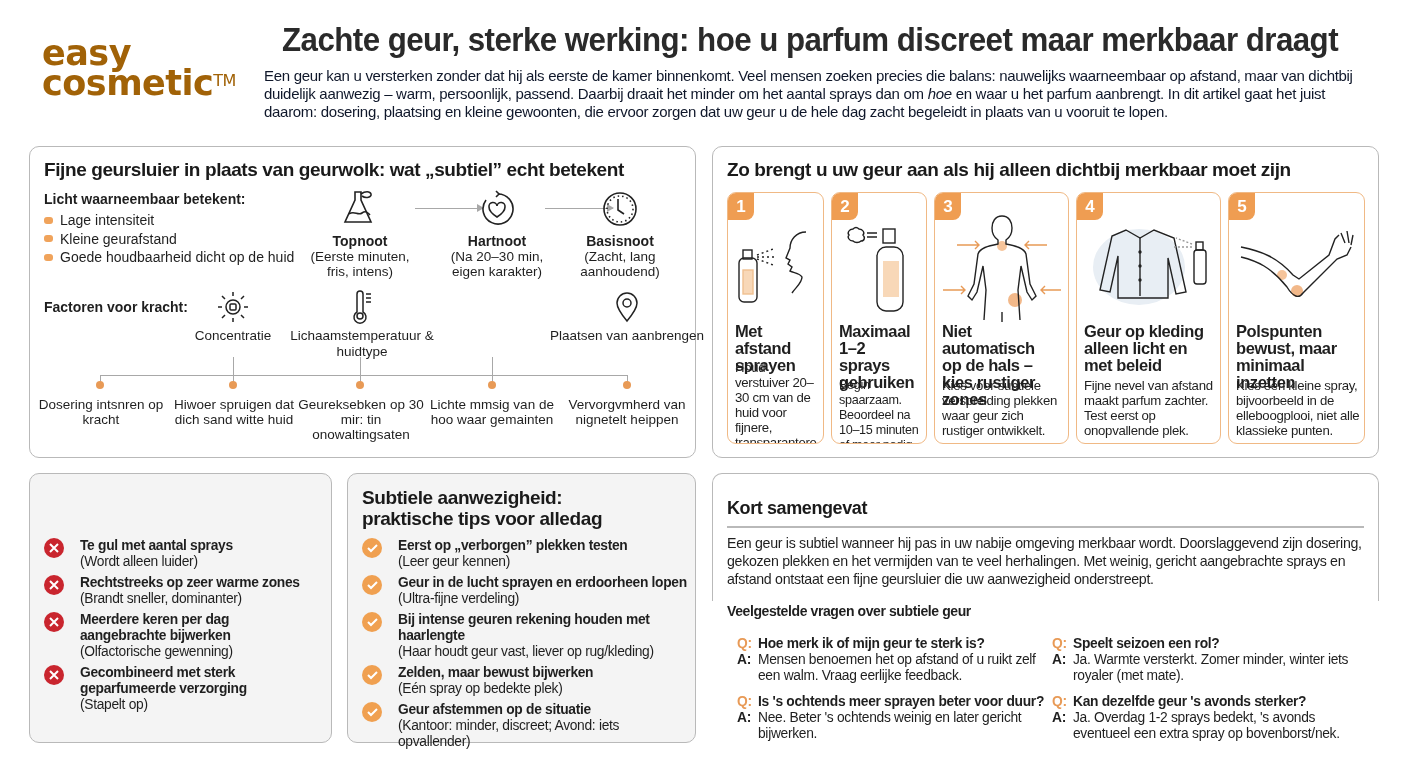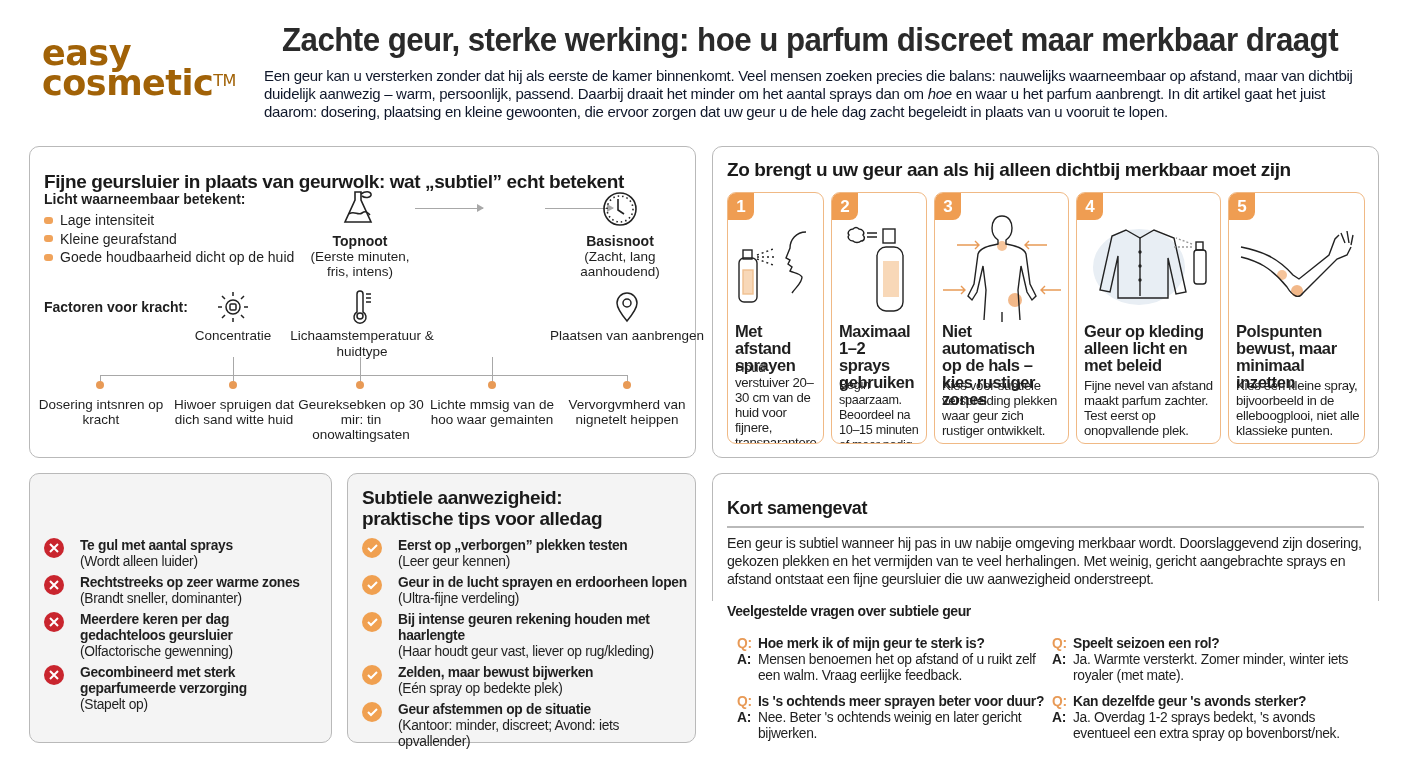--- a/index.html
+++ b/index.html
@@ -12,21 +12,21 @@
   .title { position: absolute; left: 282px; top: 20px; font-size: 34px; font-weight: bold; color: #2a2a2a; letter-spacing: -0.6px; white-space: nowrap; transform: scaleX(0.92); transform-origin: left; }
   .intro { position: absolute; left: 264px; top: 67px; width: 1100px; font-size: 15px; line-height: 18px; color: #0f172a; letter-spacing: -0.3px; }
   .intro i { font-style: italic; }
 
   .panel { position: absolute; border: 1.5px solid #b9b9b9; border-radius: 10px; background: #fff; }
   .panel.gray { background: #f4f4f4; }
   .panel h2 { font-size: 19px; font-weight: bold; color: #1a1a1a; letter-spacing: -0.4px; line-height: 21px; }
 
   
   #p1 { left: 29px; top: 146px; width: 667px; height: 312px; }
-  #p1 h2 { position: absolute; left: 14px; top: 12px; margin-top: 12px; }
+  #p1 h2 { position: absolute; left: 14px; top: 12px; }
   .lw-title { position: absolute; left: 14px; top: 44px; font-size: 14px; font-weight: bold; }
   .lw-list { position: absolute; left: 14px; top: 64px; list-style: none; font-size: 14px; line-height: 18.5px; }
   .lw-list li { display: flex; align-items: center; gap: 7px; }
   .bullet { width: 9px; height: 7px; background: #f0a35b; border-radius: 3px; display: inline-block; }
   .notes { position: absolute; left: 270px; top: 40px; width: 340px; height: 100px; }
   .note { position: absolute; top: 0; width: 120px; text-align: center; font-size: 13.5px; line-height: 15px; }
   .note .ic { height: 44px; display: flex; justify-content: center; align-items: center; }
   .note b { display: block; font-size: 14px; margin-top: 3px; }
   .arrow-line { position: absolute; top: 21px; height: 1px; background: #a8a8a8; }
   .arrow-line::after { content: ""; position: absolute; right: -1px; top: -4px; border: 4px solid transparent; border-left: 7px solid #a8a8a8; border-right: 0; }
@@ -105,20 +105,30 @@
       <div class="ic">
         <svg width="40" height="42" viewBox="0 0 40 42" fill="none" stroke="#222" stroke-width="1.6">
             <path d="M15 4h6v8l10 22H5l10-22z"></path>
             <path d="M9 26c5-4 9 2 13-1s6 0 8 2"></path>
             <path d="M21 6c4-3 9-3 10 0s-5 5-9 2"></path>
           </svg>
       </div>
       <b>Topnoot</b><span>(Eerste minuten, fris, intens)</span>
     </div>
     <div class="arrow-line" style="left:115px;width:68px"></div>
+    <div class="note" style="left:137px">
+      <div class="ic">
+        <svg width="38" height="38" viewBox="0 0 38 38" fill="none" stroke="#222" stroke-width="1.6">
+            <path d="M8 10a15 15 0 1 0 12-6"></path>
+            <path d="M18 1l3 3-3 3"></path>
+            <path d="M19 27s-8-5-8-10a4 4 0 0 1 8-1 4 4 0 0 1 8 1c0 5-8 10-8 10z"></path>
+          </svg>
+      </div>
+      <b>Hartnoot</b><span>(Na 20–30 min, eigen karakter)</span>
+    </div>
     <div class="arrow-line" style="left:245px;width:68px"></div>
     <div class="note" style="left:260px">
       <div class="ic">
         <svg width="38" height="38" viewBox="0 0 38 38" fill="none" stroke="#222" stroke-width="1.6">
             <circle cx="19" cy="19" r="16"></circle>
             <circle cx="19" cy="19" r="13" stroke-dasharray="1.5 3"></circle>
             <path d="M17 9v11l6 4"></path>
           </svg>
       </div>
       <b>Basisnoot</b><span>(Zacht, lang aanhoudend)</span>
@@ -271,21 +281,21 @@
           </svg>
         </span>
         <div><b>Rechtstreeks op zeer warme zones</b><span>(Brandt sneller, dominanter)</span></div>
       </li>
     <li>
         <span class="ico x">
           <svg width="10" height="10" viewBox="0 0 10 10" stroke="#fff" stroke-width="2">
             <path d="M1 1l8 8M9 1L1 9"></path>
           </svg>
         </span>
-        <div style="width:180px"><b>Meerdere keren per dag gedachteloos geursluier</b><span>(Olfactorische gewenning)</span></div>
+        <div style="width:180px"><b>Meerdere keren per dag aangebrachte bijwerken</b><span>(Olfactorische gewenning)</span></div>
       </li>
     <li>
         <span class="ico x">
           <svg width="10" height="10" viewBox="0 0 10 10" stroke="#fff" stroke-width="2">
             <path d="M1 1l8 8M9 1L1 9"></path>
           </svg>
         </span>
         <div style="width:180px"><b>Gecombineerd met sterk geparfumeerde verzorging</b><span>(Stapelt op)</span></div>
       </li>
   </ul>

